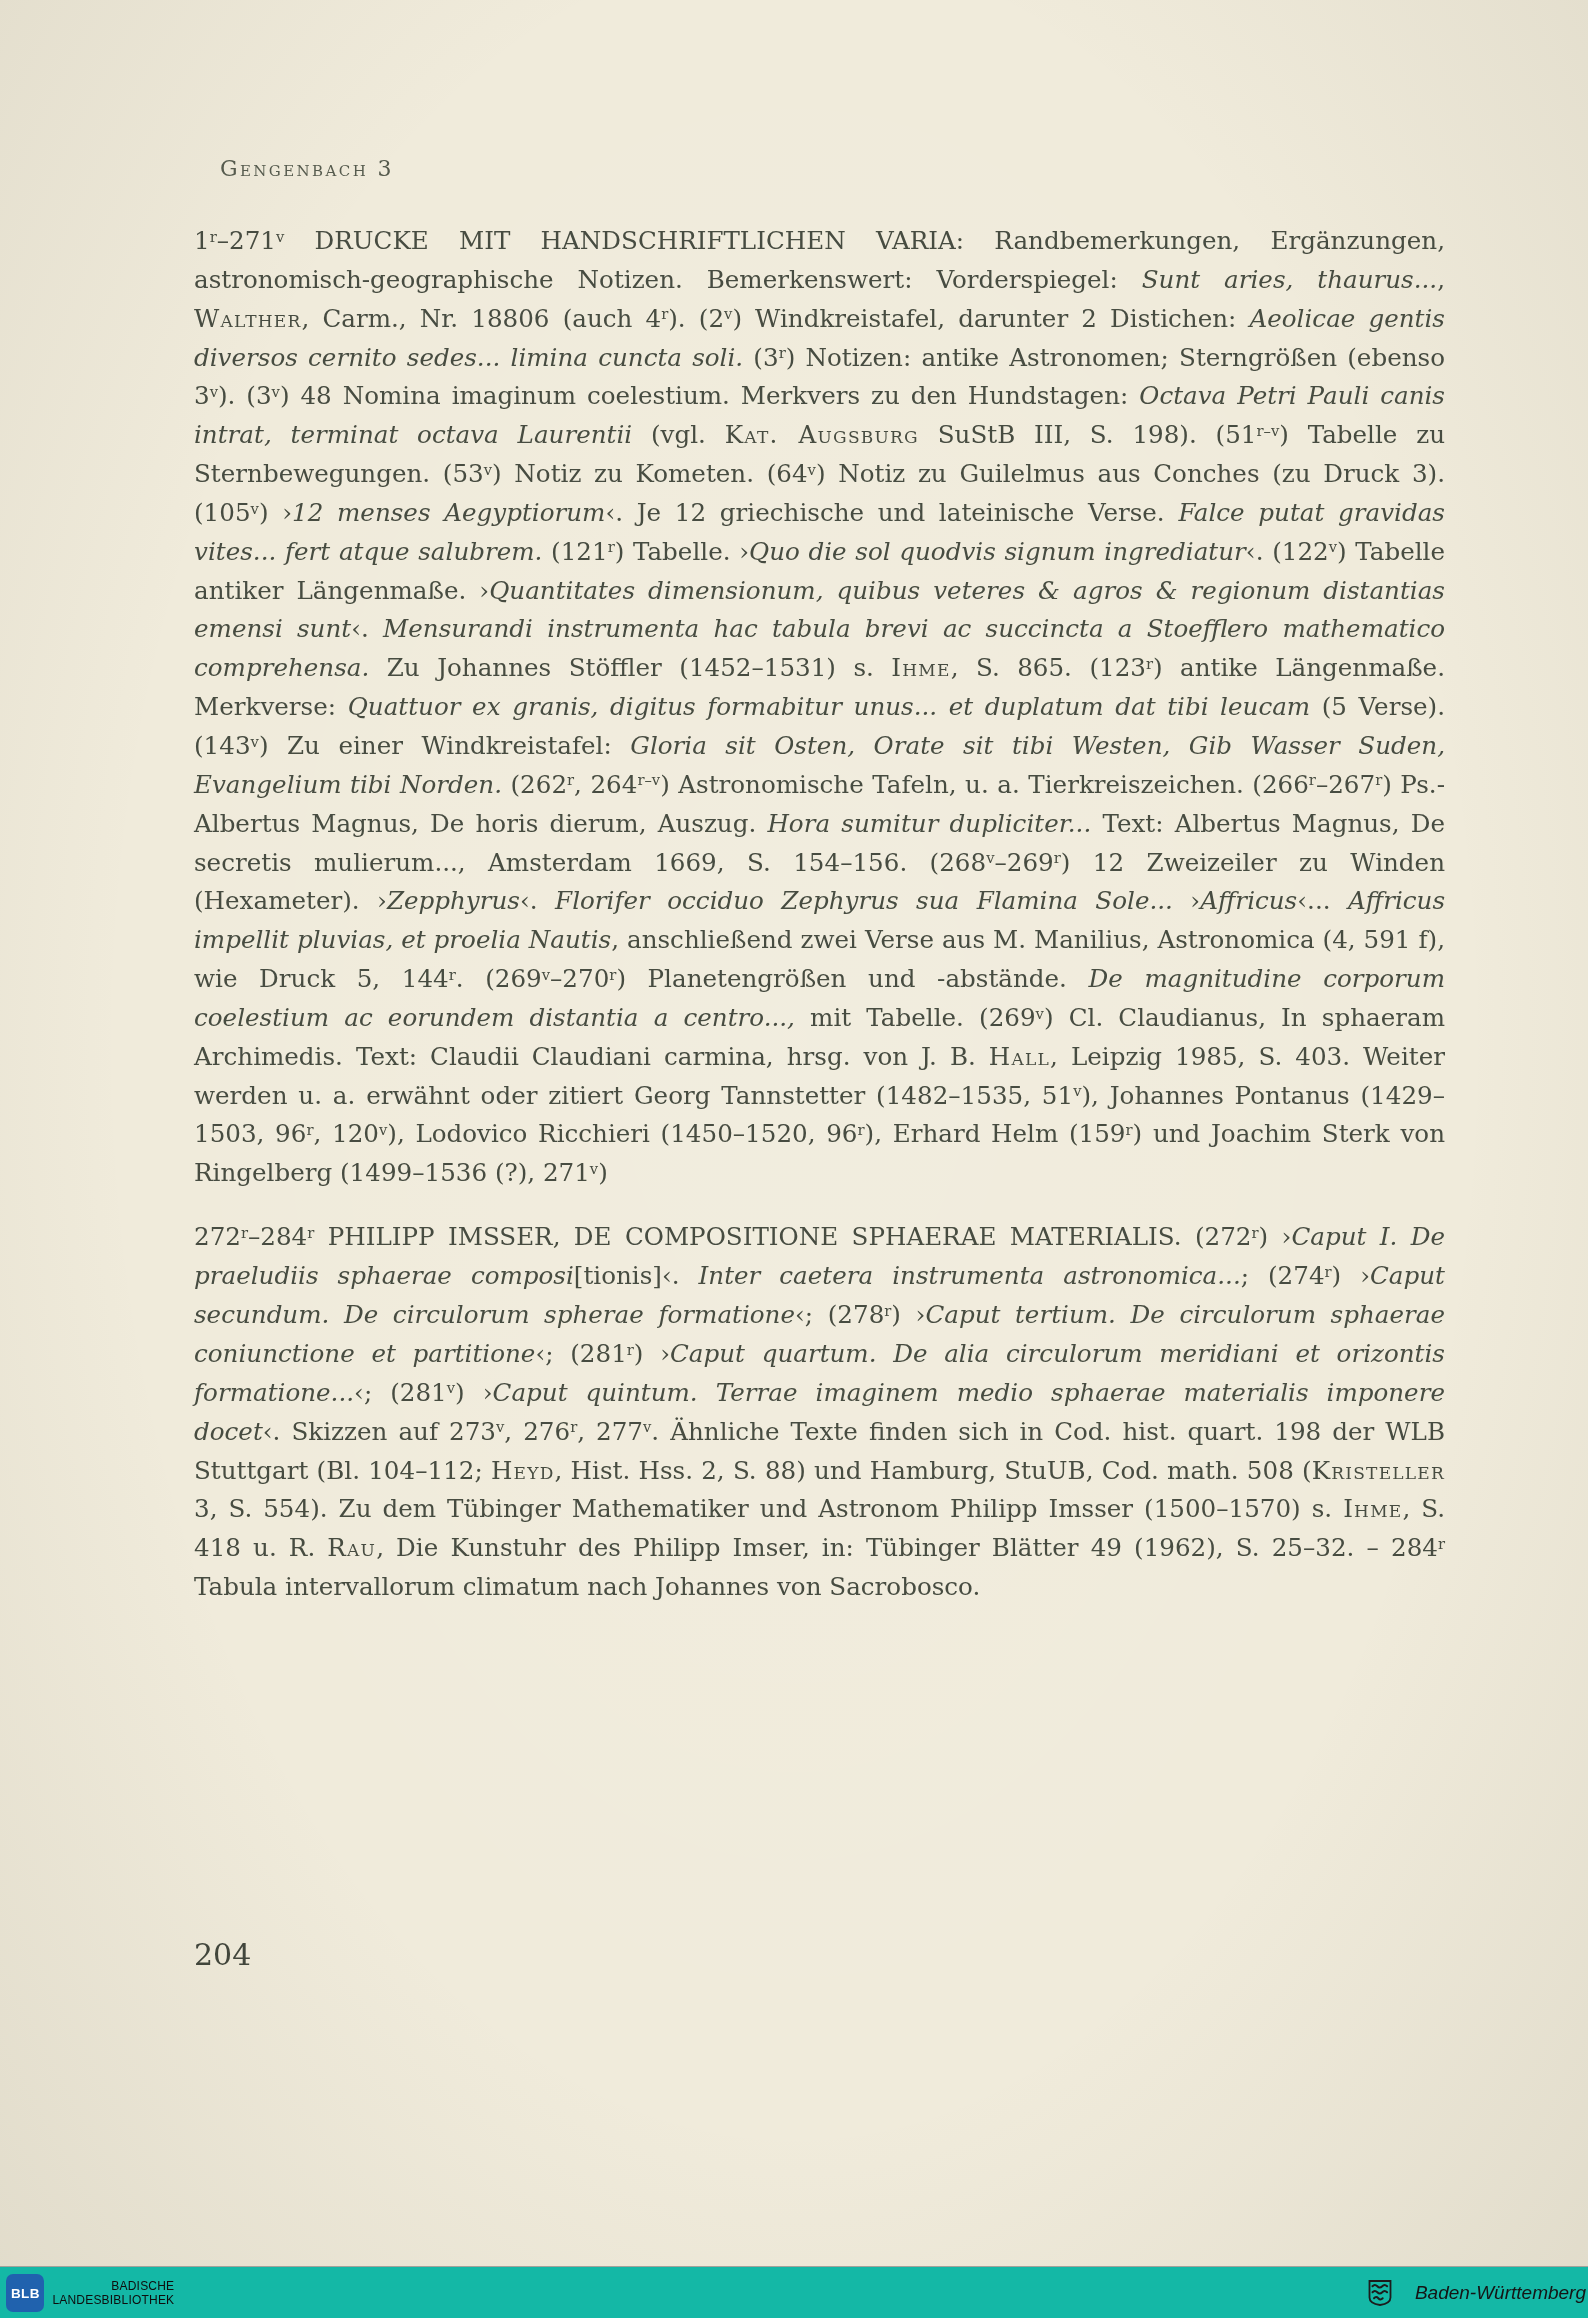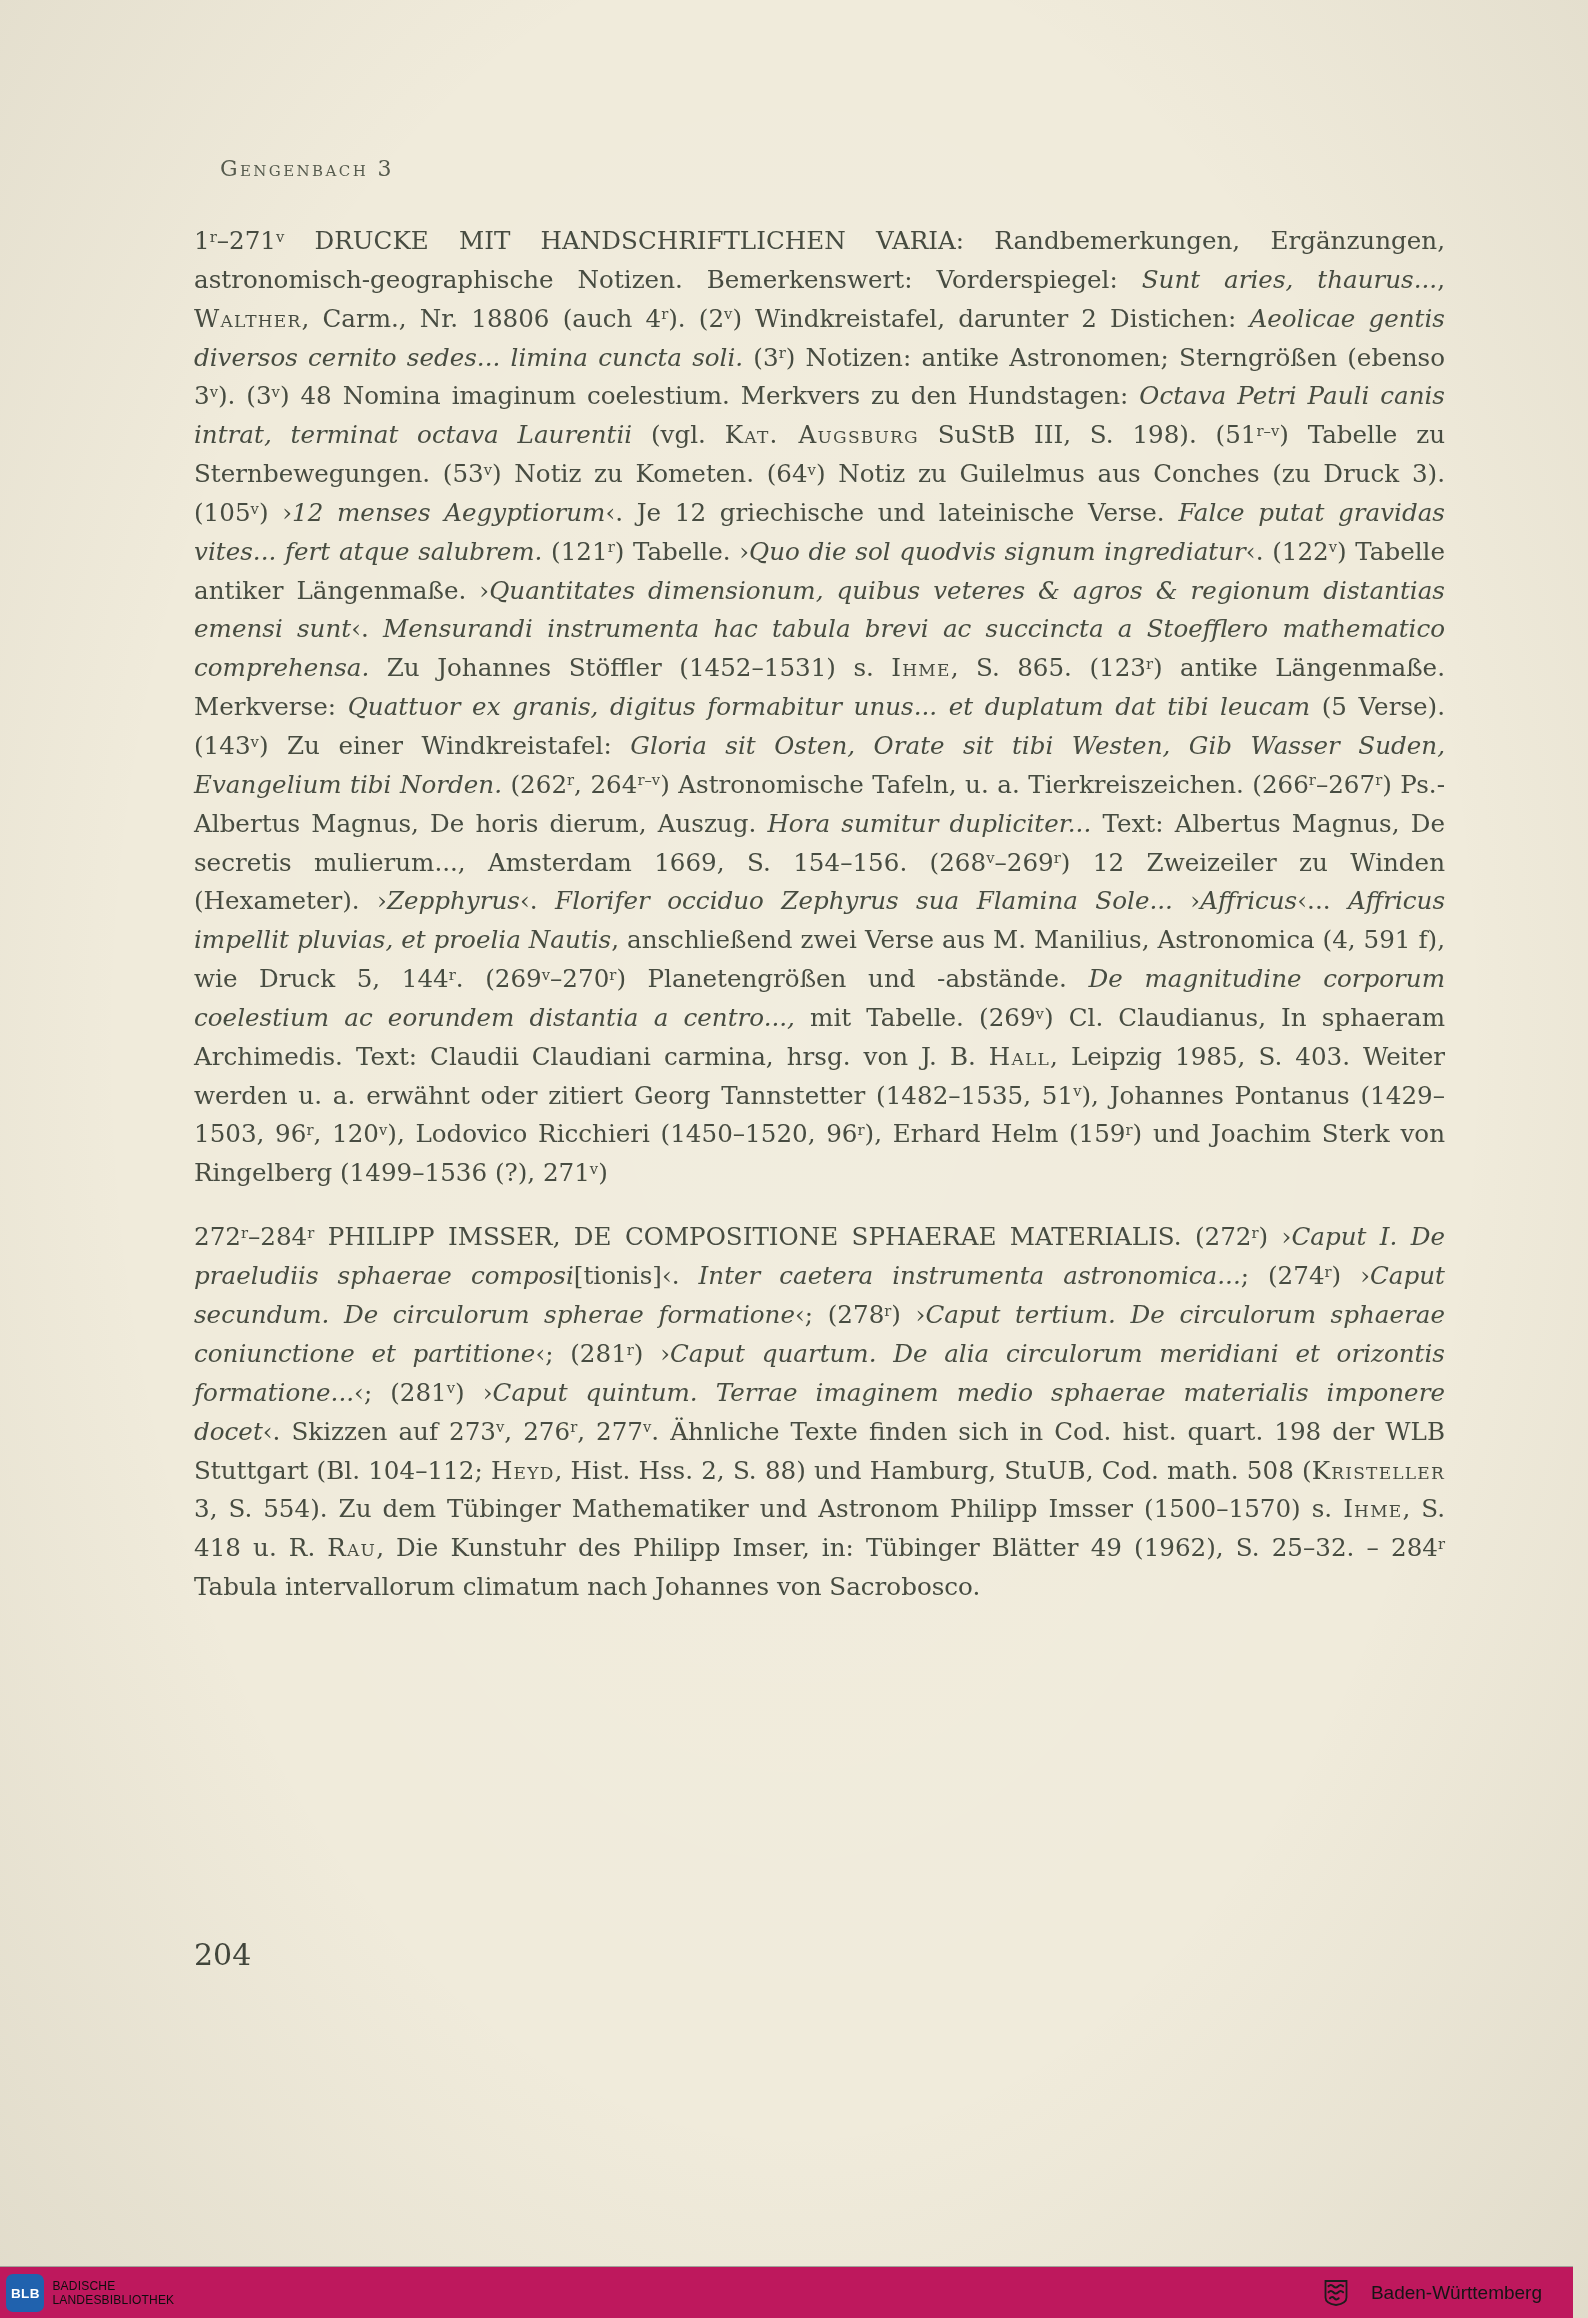--- a/index.html
+++ b/index.html
@@ -56,29 +56,30 @@
   .page-number {
     position: absolute;
     left: 194px;
     top: 1937px;
     font-size: 30px;
     color: #42463c;
   }
   .footer-bar {
     position: absolute;
     left: 0;
-    right: 16px;
+    right: 0;
     bottom: 0;
     height: 52px;
-    background: #be185d;
+    background: #14b8a6;
     border-top: 0.8px solid #a2a29a;
     display: flex;
     align-items: center;
     justify-content: space-between;
     font-family: "Liberation Sans", sans-serif;
+    text-align: right;
   }
   .footer-left {
     display: flex;
     align-items: center;
     gap: 8px;
     padding-left: 6.4px;
     cursor: pointer;
   }
   .blb-logo {
     width: 38px;
@@ -97,22 +98,23 @@
     font-size: 12px;
     font-weight: normal;
     color: #0e0e0e;
     line-height: 1.2;
     letter-spacing: 0.2px;
   }
   .footer-right {
     display: flex;
     align-items: center;
     gap: 20px;
-    padding-right: 31px;
+    padding-right: 3px;
     cursor: pointer;
+    font-style: italic;
   }
   .bw-emblem { display: block; }
   .state-name {
     font-size: 19px;
     color: #151515;
   }
 </style>
 </head>
 <body>
 

